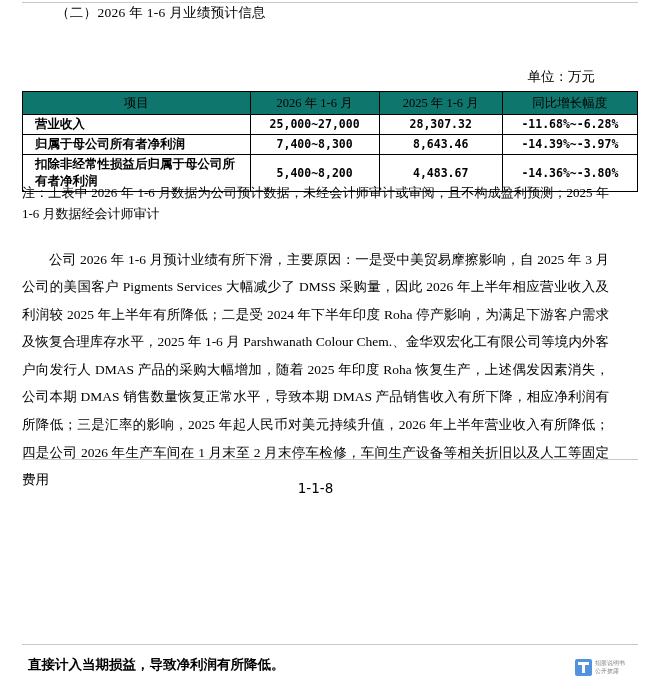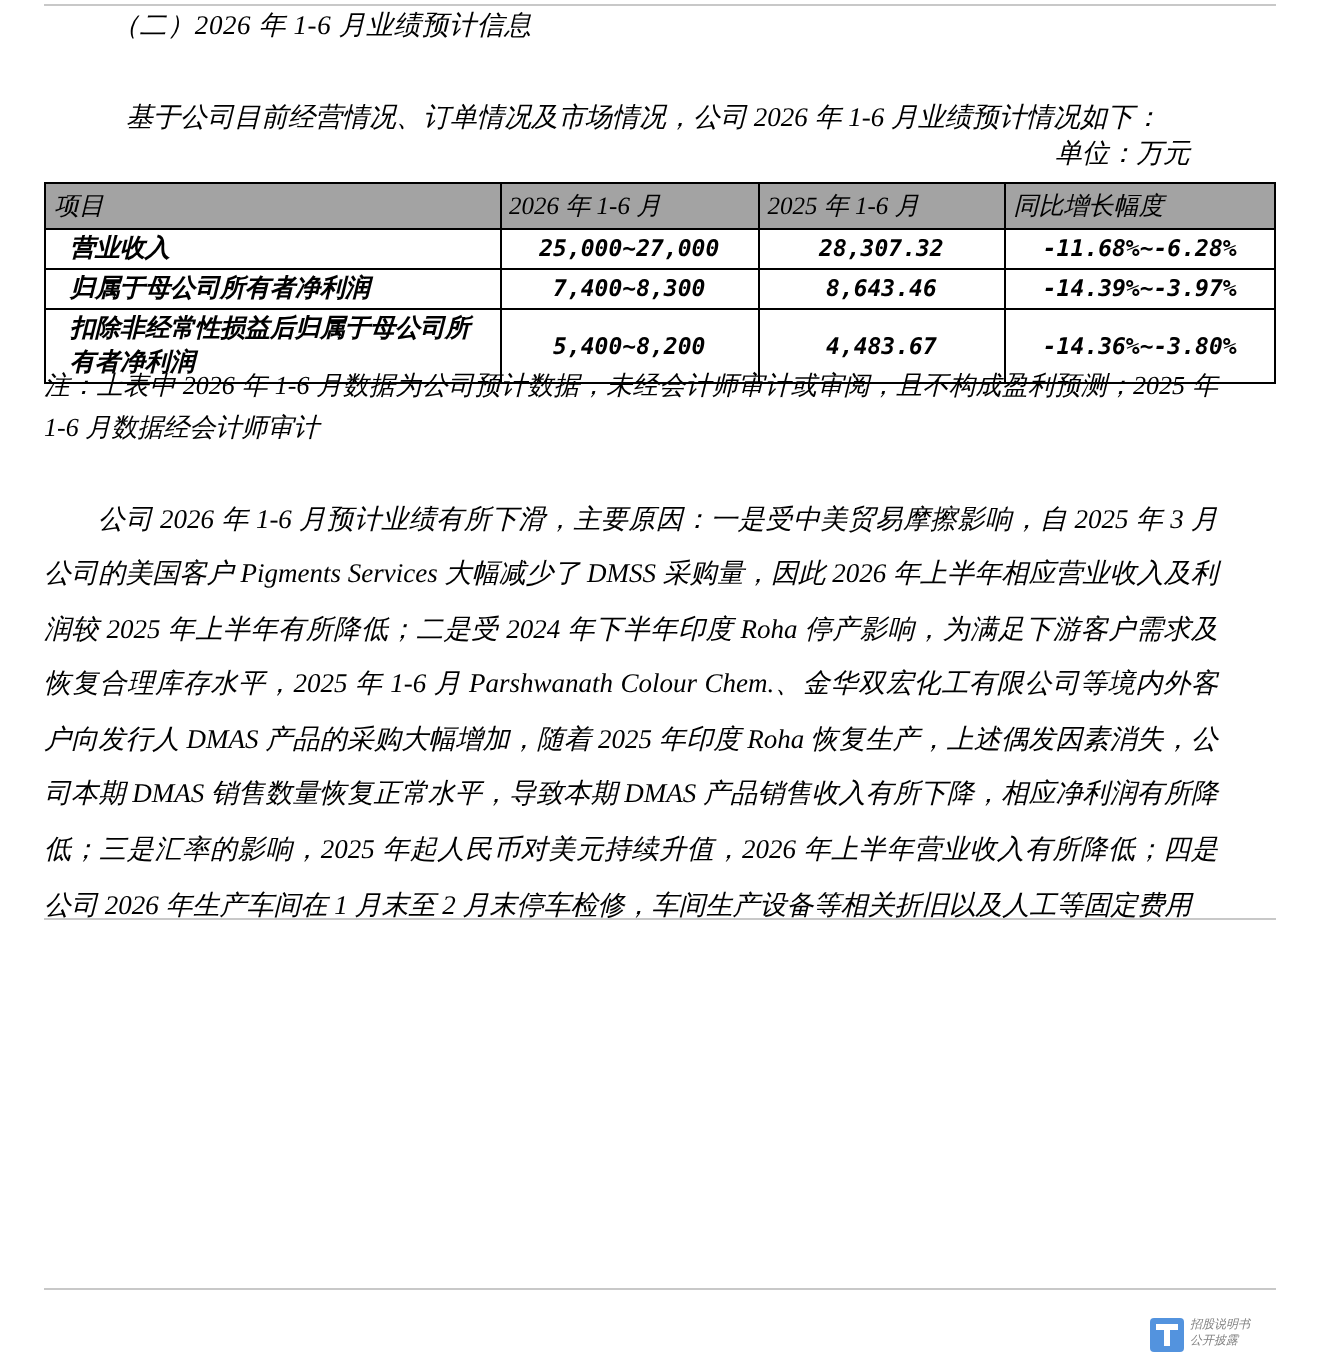--- a/index.html
+++ b/index.html
@@ -13,21 +13,20 @@
     font-family: "Liberation Serif", "DejaVu Serif", serif;
     color: #000000;
     position: relative;
     overflow: hidden;
   }
   .page {
     position: relative;
     width: 631px;
     height: 684px;
     box-sizing: border-box;
-    font-style: italic;
   }
 
   .section-title {
     position: absolute;
     left: 56px;
     top: 4px;
     font-size: 13.5px;
     letter-spacing: 0.3px;
     white-space: nowrap;
   }
@@ -63,22 +62,22 @@
     font-size: 12.5px;
     table-layout: fixed;
   }
   table.fin th, table.fin td {
     border: 1px solid #000000;
     padding: 1px 4px;
     line-height: 17px;
     vertical-align: middle;
   }
   table.fin thead th {
-    background: #a3a3a3;
-    text-align: left;
+    background: #0f766e;
+    text-align: center;
     font-weight: normal;
     height: 20px;
   }
   table.fin td.lbl {
     text-align: left;
     font-weight: bold;
     padding-left: 12px;
   }
   table.fin td.num {
     text-align: center;
@@ -195,21 +194,20 @@
 </style>
 </head>
 <body>
 
 <div class="page">
 
   <div class="divider top"></div>
 
   <div class="section-title">（二）2026 年 1-6 月业绩预计信息</div>
 
-  <p class="para intro-para">基于公司目前经营情况、订单情况及市场情况，公司 2026 年 1-6 月业绩预计情况如下：</p>
 
   <div class="unit-line">单位：万元</div>
 
   <table class="fin">
     <colgroup>
       <col class="col-item">
       <col class="col-a">
       <col class="col-b">
       <col class="col-c">
     </colgroup>
@@ -242,22 +240,24 @@
       </tr>
     </tbody>
   </table>
 
   <div class="note">注：上表中 2026 年 1-6 月数据为公司预计数据，未经会计师审计或审阅，且不构成盈利预测；2025 年 1-6 月数据经会计师审计</div>
 
   <p class="body-para">公司 2026 年 1-6 月预计业绩有所下滑，主要原因：一是受中美贸易摩擦影响，自 2025 年 3 月公司的美国客户 Pigments Services 大幅减少了 DMSS 采购量，因此 2026 年上半年相应营业收入及利润较 2025 年上半年有所降低；二是受 2024 年下半年印度 Roha 停产影响，为满足下游客户需求及恢复合理库存水平，2025 年 1-6 月 Parshwanath Colour Chem.、金华双宏化工有限公司等境内外客户向发行人 DMAS 产品的采购大幅增加，随着 2025 年印度 Roha 恢复生产，上述偶发因素消失，公司本期 DMAS 销售数量恢复正常水平，导致本期 DMAS 产品销售收入有所下降，相应净利润有所降低；三是汇率的影响，2025 年起人民币对美元持续升值，2026 年上半年营业收入有所降低；四是公司 2026 年生产车间在 1 月末至 2 月末停车检修，车间生产设备等相关折旧以及人工等固定费用</p>
 
   <div class="divider bottom"></div>
 
+  <div class="page-num">1-1-8</div>
 
   <div class="next-page-rule"></div>
+  <div class="next-page-text">直接计入当期损益，导致净利润有所降低。</div>
 
   <div class="watermark">
     <div class="wm-mark"></div>
     <div>
       <div class="wm-text">招股说明书</div>
       <div class="wm-text">公开披露</div>
     </div>
   </div>
 
 </div>

